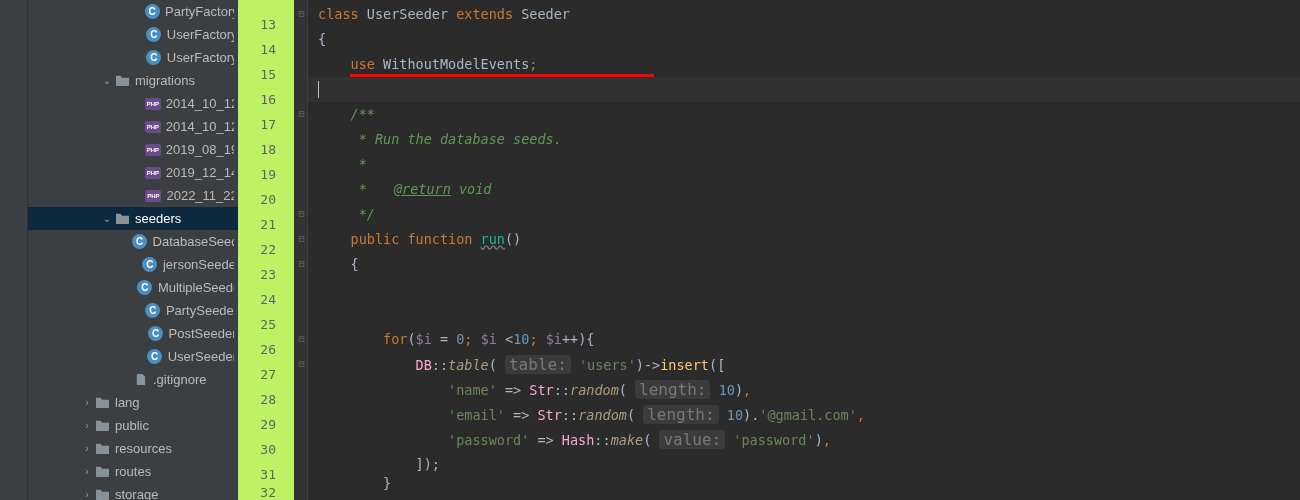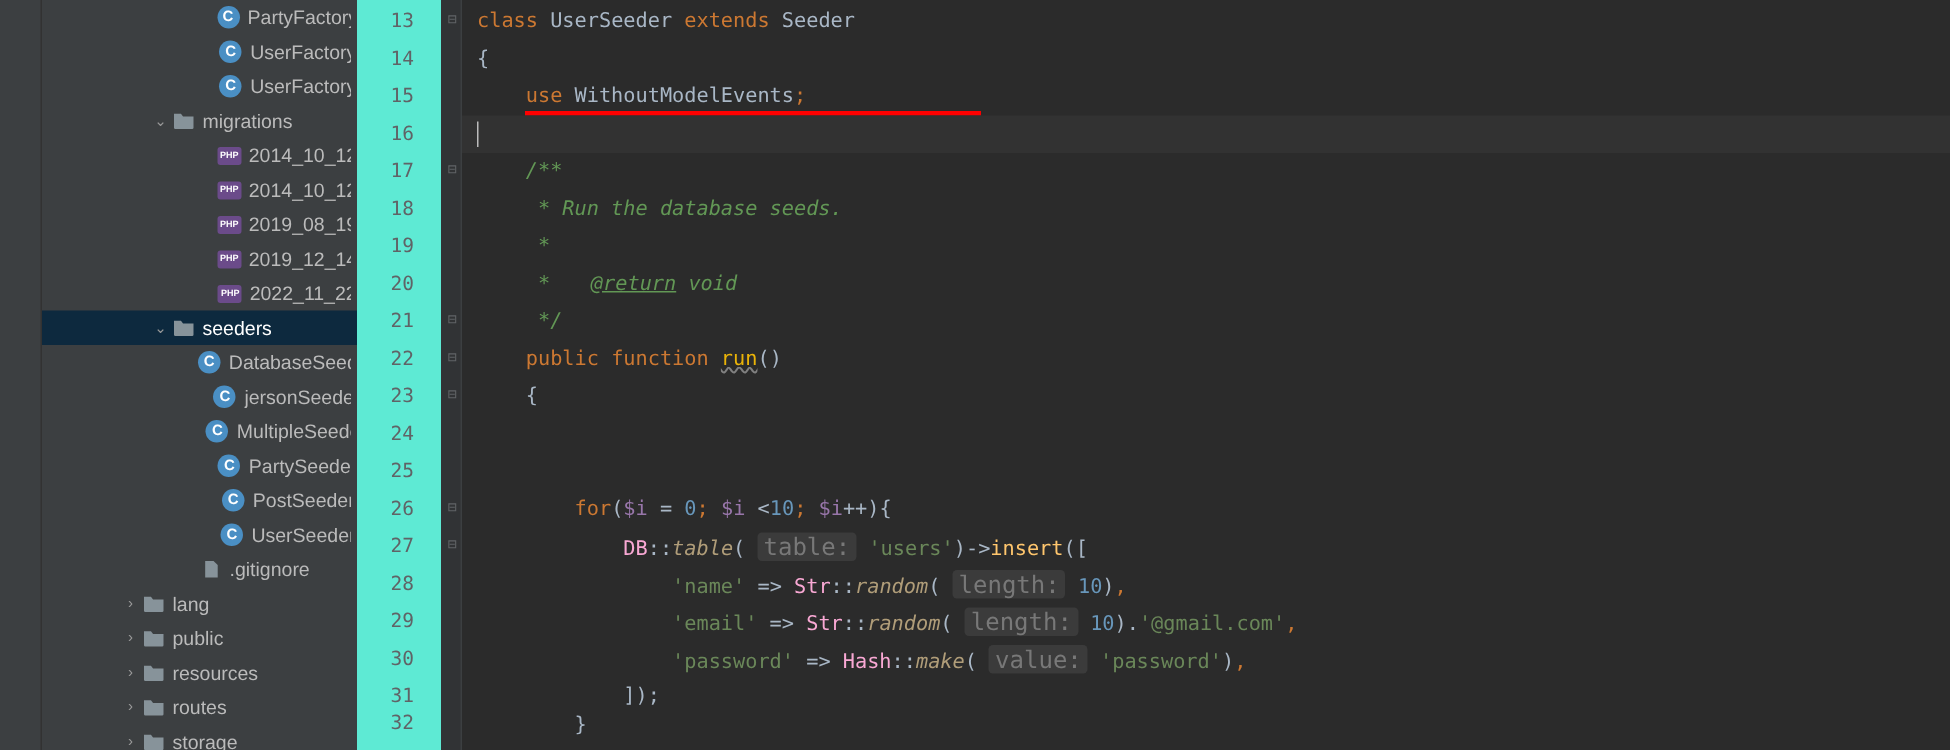--- a/index.html
+++ b/index.html
@@ -93,27 +93,27 @@
   .tree-label { overflow: hidden; text-overflow: clip; }
 
   .editor {
     flex: 1;
     display: flex;
     background: #2b2b2b;
     position: relative;
   }
   .line-numbers {
     width: 56px;
-    background: #5eead4;
+    background: #bef264;
     text-align: right;
     color: #606366;
     padding-right: 18px;
     flex-shrink: 0;
     font-size: 13px;
-    padding-top: 2px;
+    padding-top: 12px;
   }
   .line-numbers .ln {
     height: 25px;
     line-height: 25px;
     position: relative;
   }
   .fold-gutter {
     width: 14px;
     background: #313335;
     border-right: 1px solid #3c3f41;
@@ -168,21 +168,21 @@
     background: #ff0000;
   }
 
   
   .kw { color: #cc7832; }
   .cls { color: #a9b7c6; }
   .brace { color: #a9b7c6; }
   .punct { color: #cc7832; }
   .doctag { color: #629755; font-style: italic; text-decoration: underline; margin-left: 19px; }
   .doccomment { color: #629755; font-style: italic; }
-  .fn-u { color: #eab308; text-decoration-line: underline; text-decoration-style: wavy; text-decoration-color: #808080;}
+  .fn-u { color: #14b8a6; text-decoration-line: underline; text-decoration-style: wavy; text-decoration-color: #808080;}
   .var { color: #9876aa; }
   .num { color: #6897bb; }
   .str { color: #6a8759; }
   .static { color: #f9a8d4; }
   .call { color: #ffc66d; }
   .call-i { color: #b09d79; font-style: italic; }
   .hint { background: #3b3b3b; color: #787878; font-style: normal; padding: 0 4px; border-radius: 3px; font-size: 16px; }
   .sep { color: #a9b7c6; }
 </style>
 </head>

